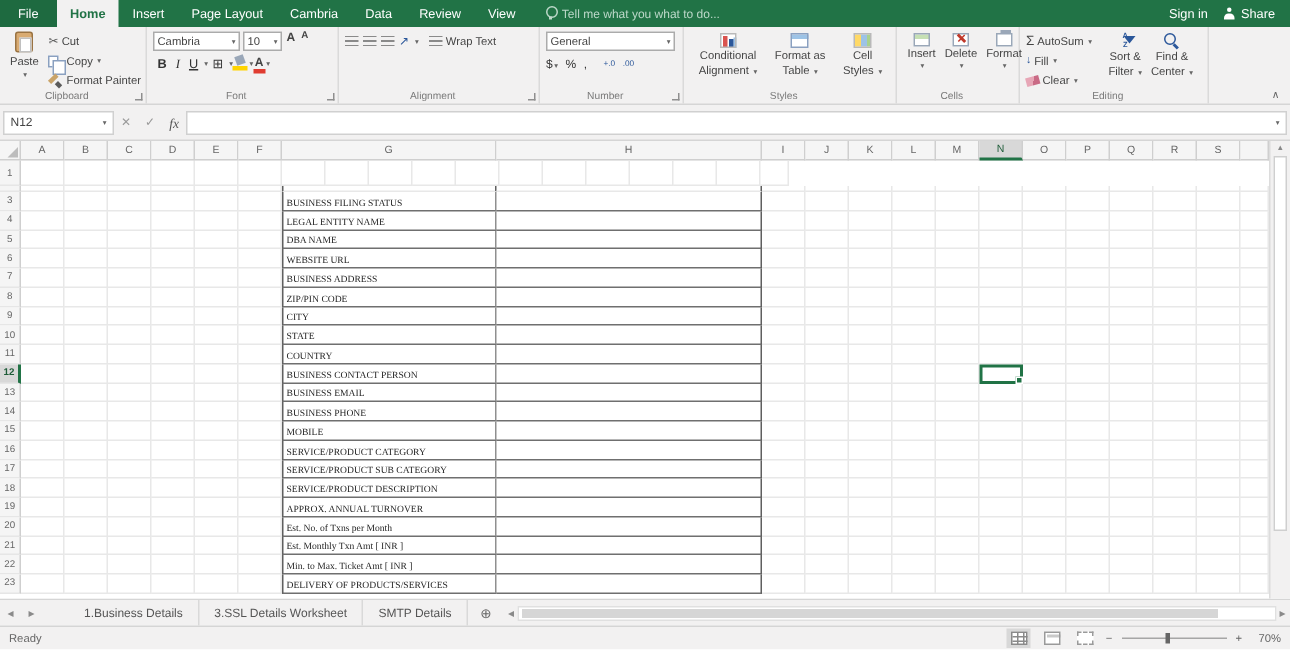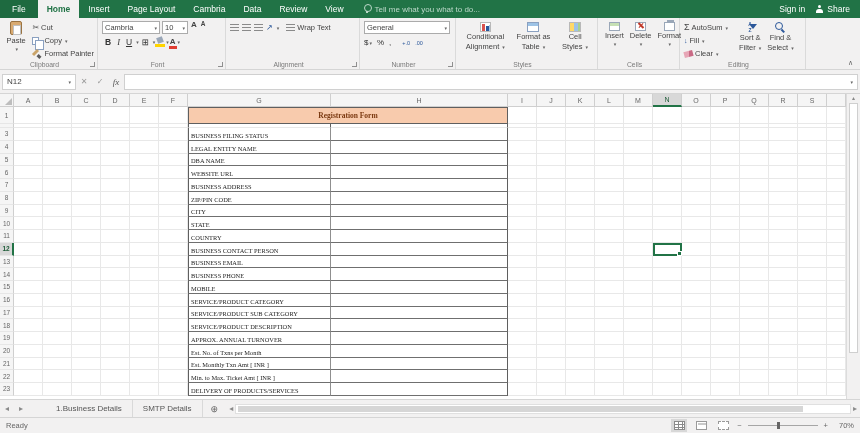--- a/index.html
+++ b/index.html
@@ -293,21 +293,21 @@
         <span class="i-sf">
             <span class="az">A</span>
             <span class="az">Z</span>
           </span>
         <span>Sort &amp;</span>
         <span><span>Filter</span> <span class="dd">▾</span></span>
       </div>
       <div class="bigbtn">
         <span class="i-find"></span>
         <span>Find &amp;</span>
-        <span><span>Select</span> <span class="dd">▾</span></span>
+        <span><span>Center</span> <span class="dd">▾</span></span>
       </div>
     </div>
     <span class="glabel">Editing</span>
   </div>
 
   <span class="collapse">∧</span>
 </div>
 
 <div class="frow">
   <div class="namebox">
@@ -348,21 +348,20 @@
     </div>
   <div class="gridbody">
       <div class="grow" style="height: 17px;">
         <div class="rh">1</div>
         <div class="c" style="width: 29px;"></div>
         <div class="c" style="width: 29px;"></div>
         <div class="c" style="width: 29px;"></div>
         <div class="c" style="width: 29px;"></div>
         <div class="c" style="width: 29px;"></div>
         <div class="c" style="width: 29px;"></div>
-        <div class="title-cell" style="width: 320px;">Registration Form</div>
         <div class="c" style="width: 29px;"></div>
         <div class="c" style="width: 29px;"></div>
         <div class="c" style="width: 29px;"></div>
         <div class="c" style="width: 29px;"></div>
         <div class="c" style="width: 29px;"></div>
         <div class="c" style="width: 29px;"></div>
         <div class="c" style="width: 29px;"></div>
         <div class="c" style="width: 29px;"></div>
         <div class="c" style="width: 29px;"></div>
         <div class="c" style="width: 29px;"></div>
@@ -879,20 +878,21 @@
   <div class="vscroll">
     <span>▴</span>
     <div class="vthumb"></div>
   </div>
 </div>
 
 <div class="tabbar">
   <span class="nav">◂</span>
   <span class="nav">▸</span>
   <div class="stab" style="margin-left:18px">1.Business Details</div>
+  <div class="stab">3.SSL Details Worksheet</div>
   <div class="stab">SMTP Details</div>
   <span class="addsheet">⊕</span>
   <div class="hscroll">
     <span>◂</span>
     <div class="htrack">
         <div class="hthumb"></div>
       </div>
     <span>▸</span>
   </div>
 </div>

